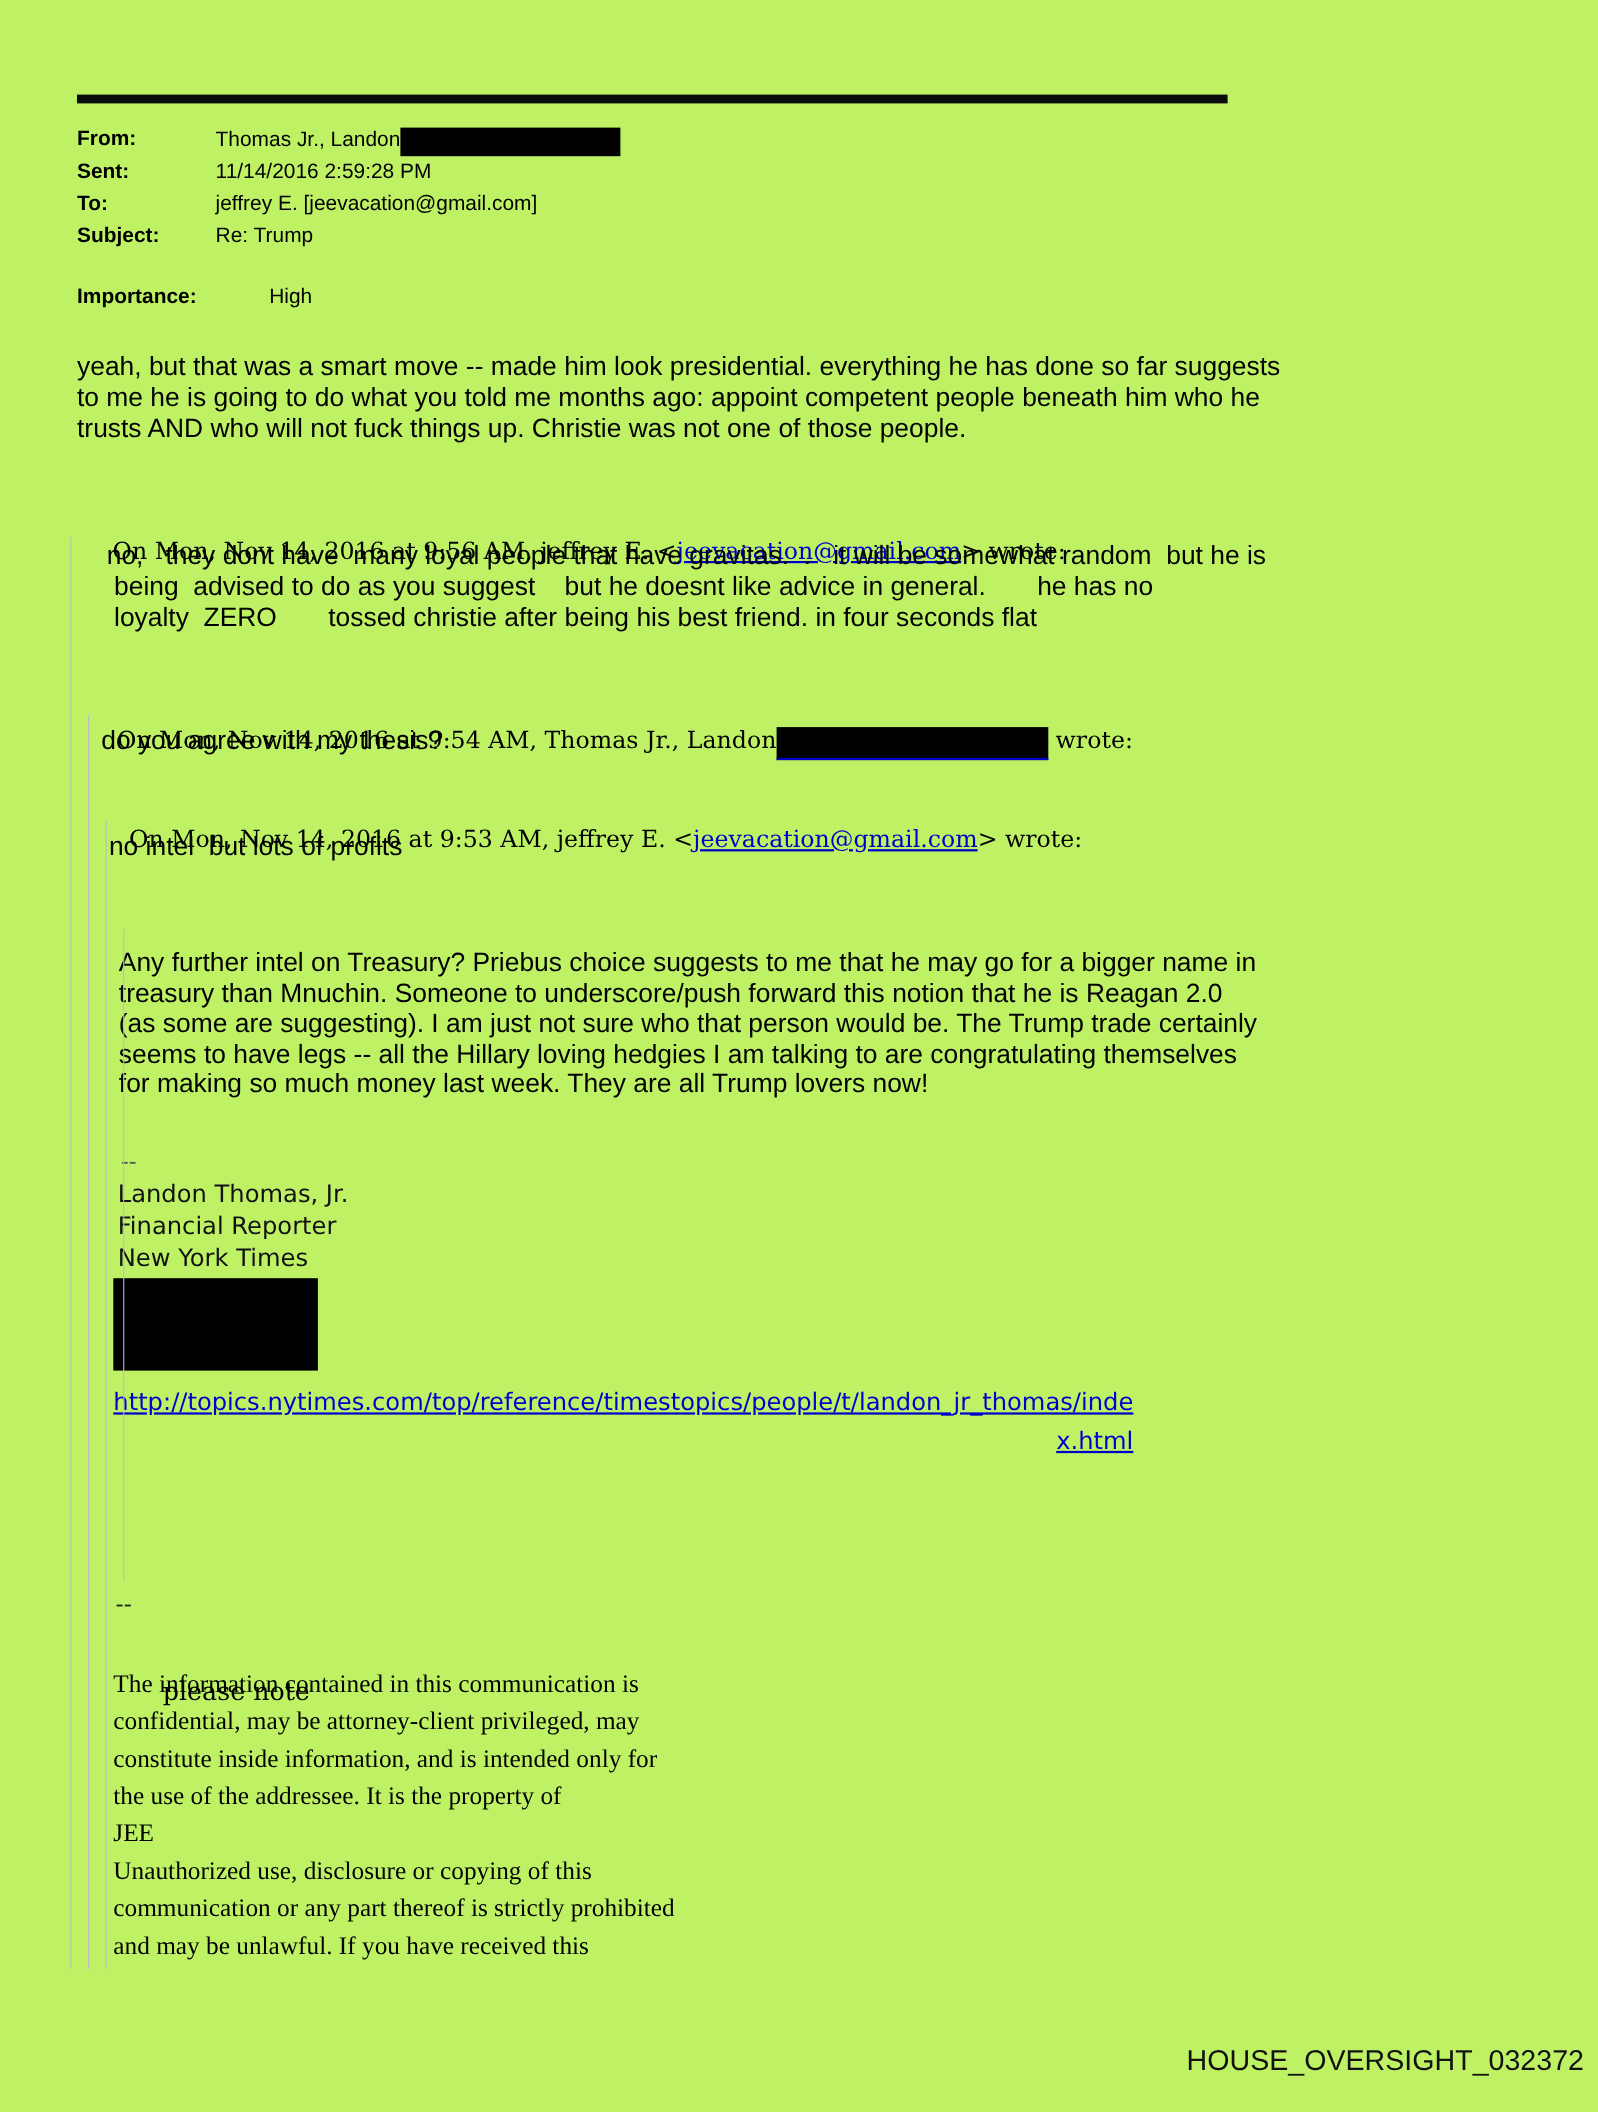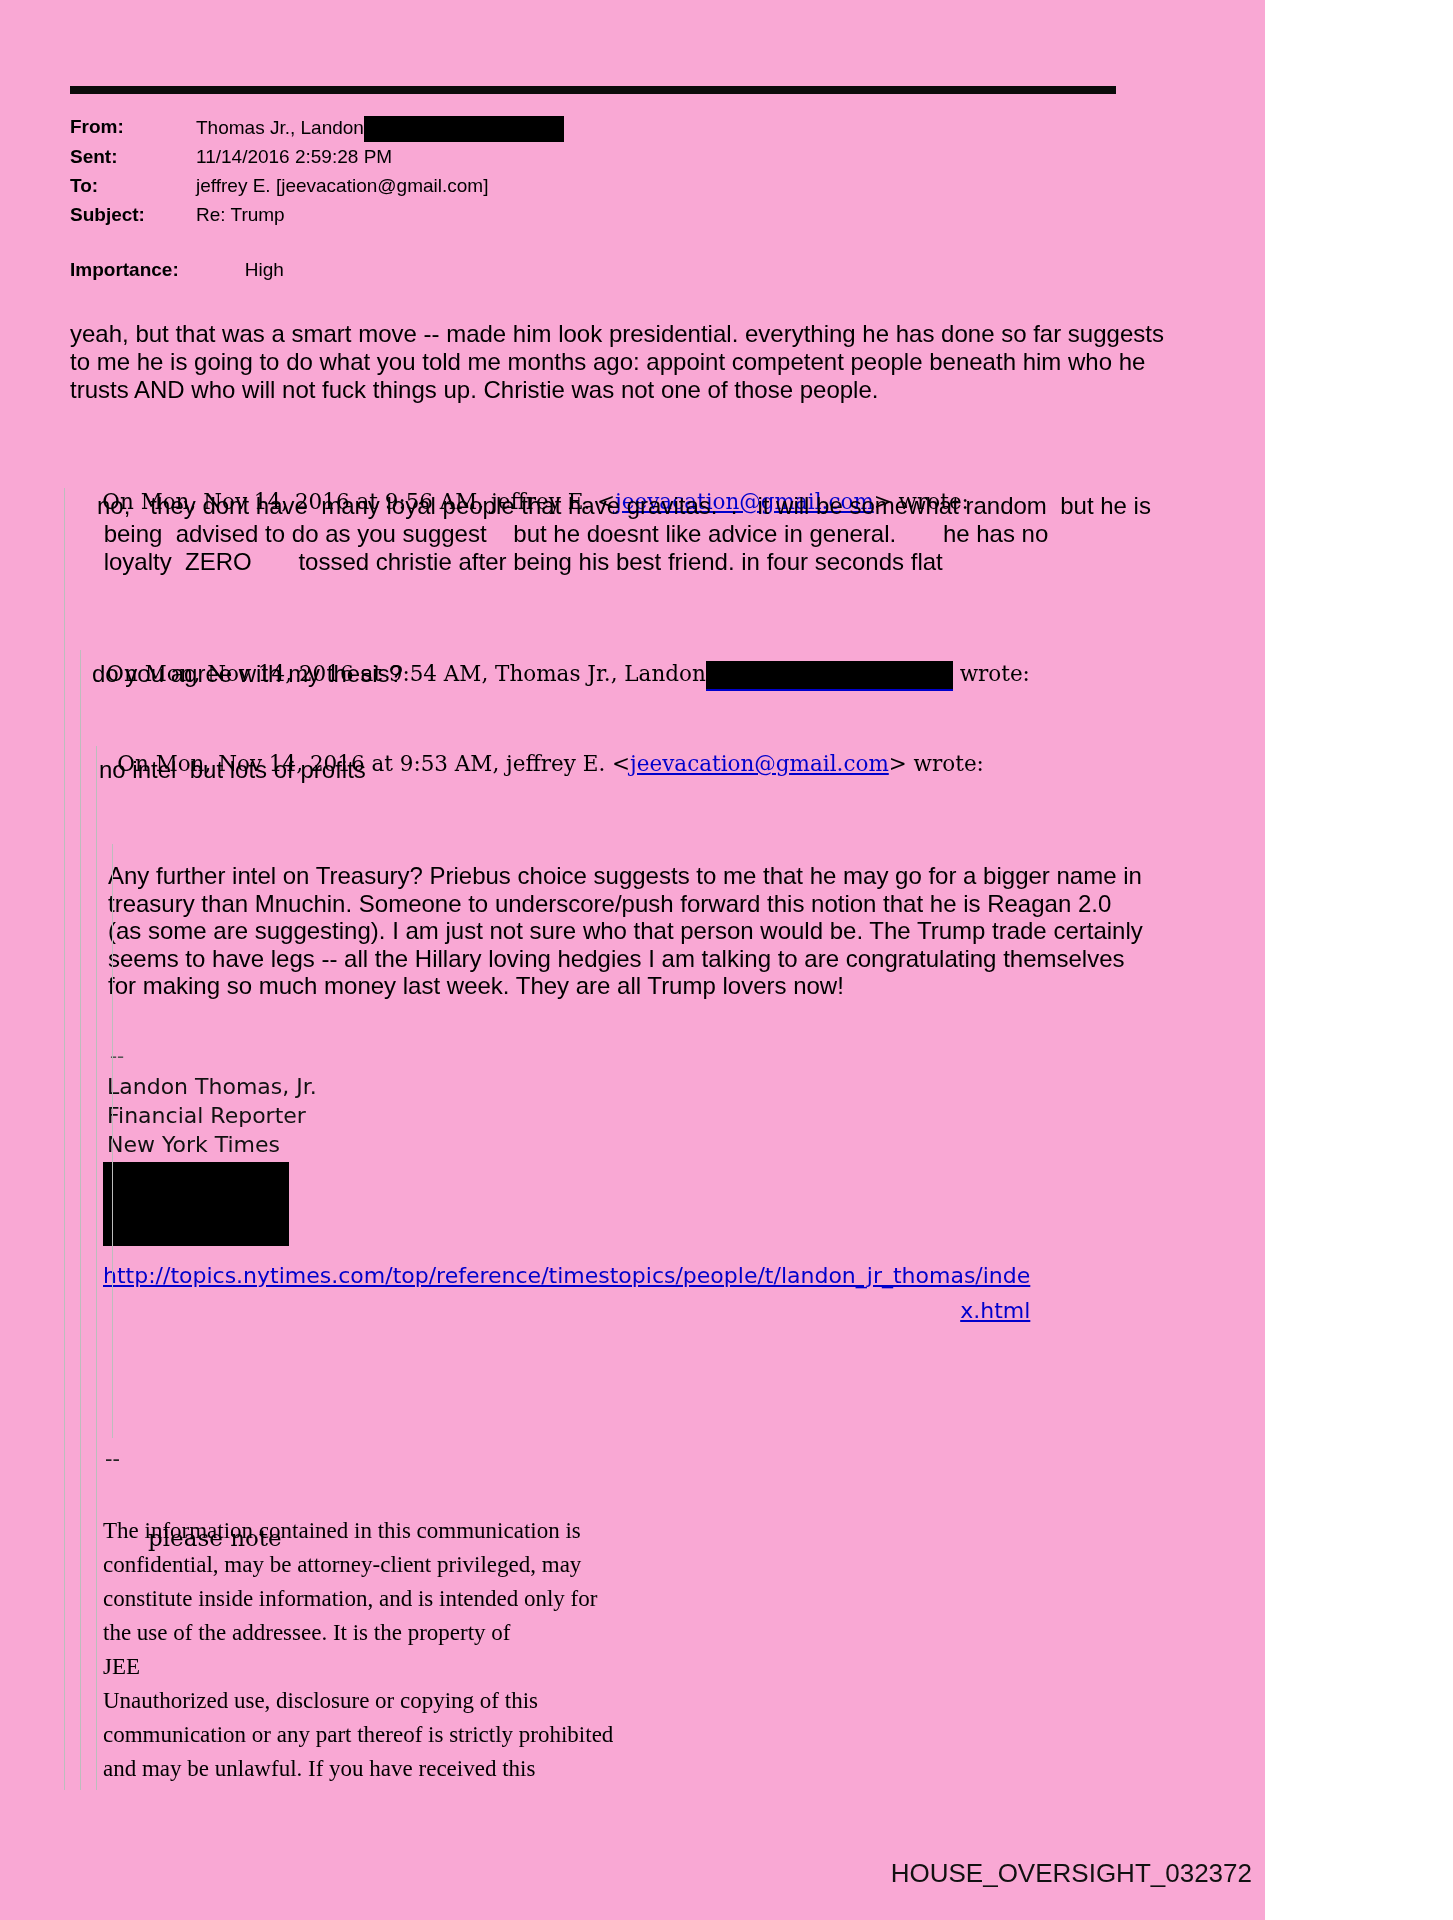--- a/index.html
+++ b/index.html
@@ -1,16 +1,16 @@
 <!DOCTYPE html>
 <html><head>
 <meta charset="utf-8">
 <style>
   html,body{margin:0;padding:0;background:#ffffff;}
-  #page{position:relative;width:1265px;height:1920px;background:#f9a8d4;overflow:hidden;
+  #page{position:relative;width:1453px;height:1920px;background:#bef264;overflow:hidden;
         font-family:"Liberation Sans",sans-serif;color:#000;}
   .abs{position:absolute;}
   
   .top-rule{left:70px;top:86px;width:1046px;height:8px;background:#0b0b0b;}
   
   .hdr{left:70px;top:112px;display:grid;grid-template-columns:126px auto;row-gap:0;
        font-size:19px;line-height:29px;}
   .hdr .lbl{font-weight:bold;}
   .imp{left:70px;top:255px;font-size:19px;line-height:29px;}
   .imp .lbl{font-weight:bold;}

